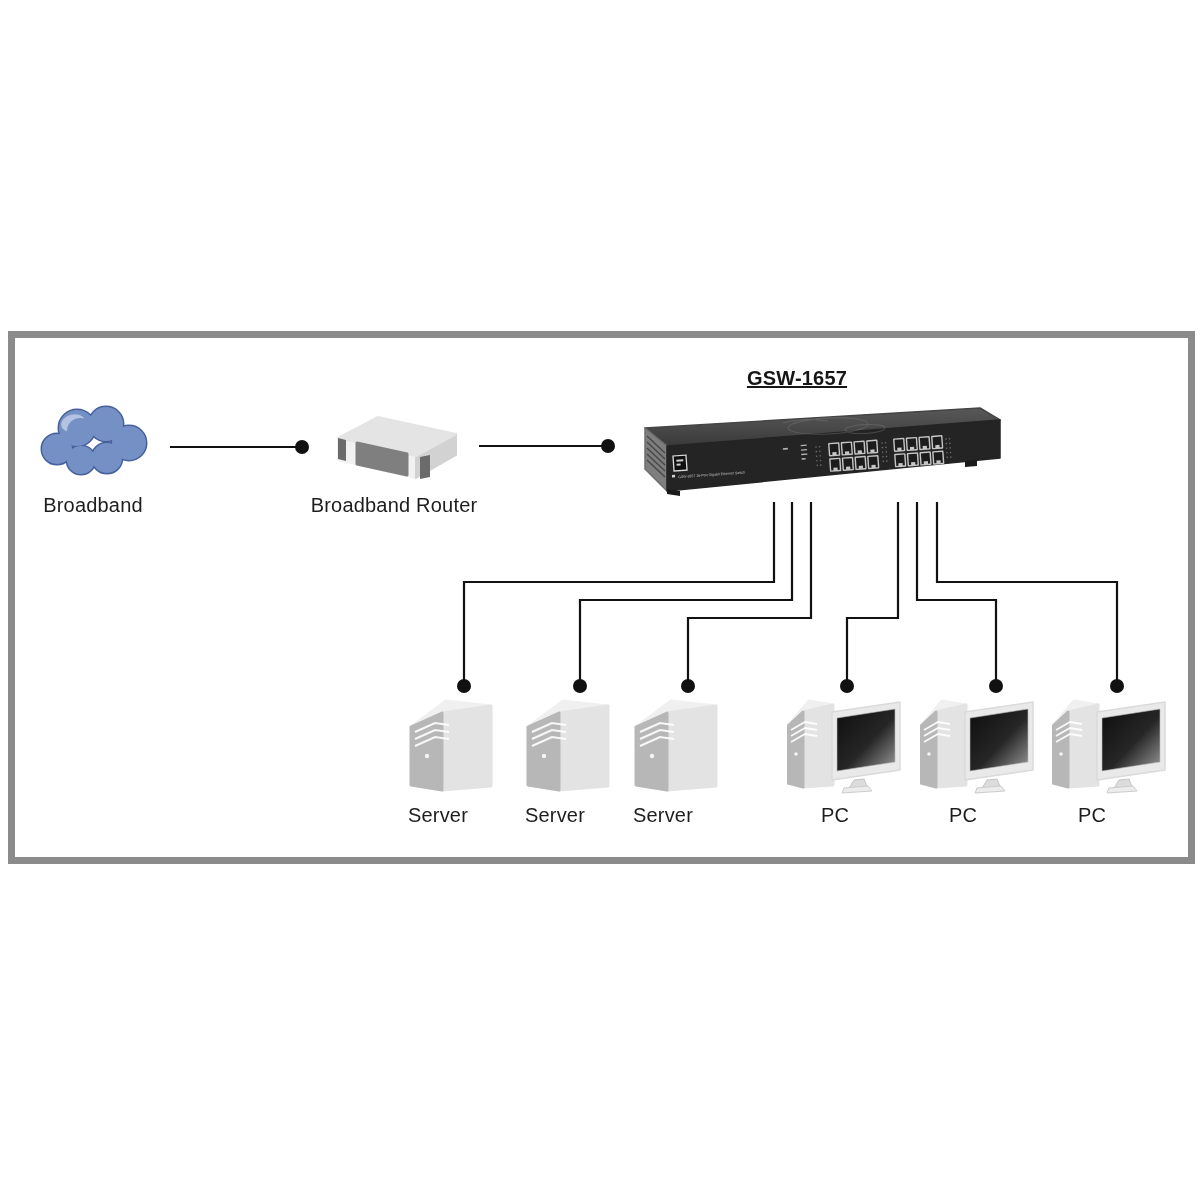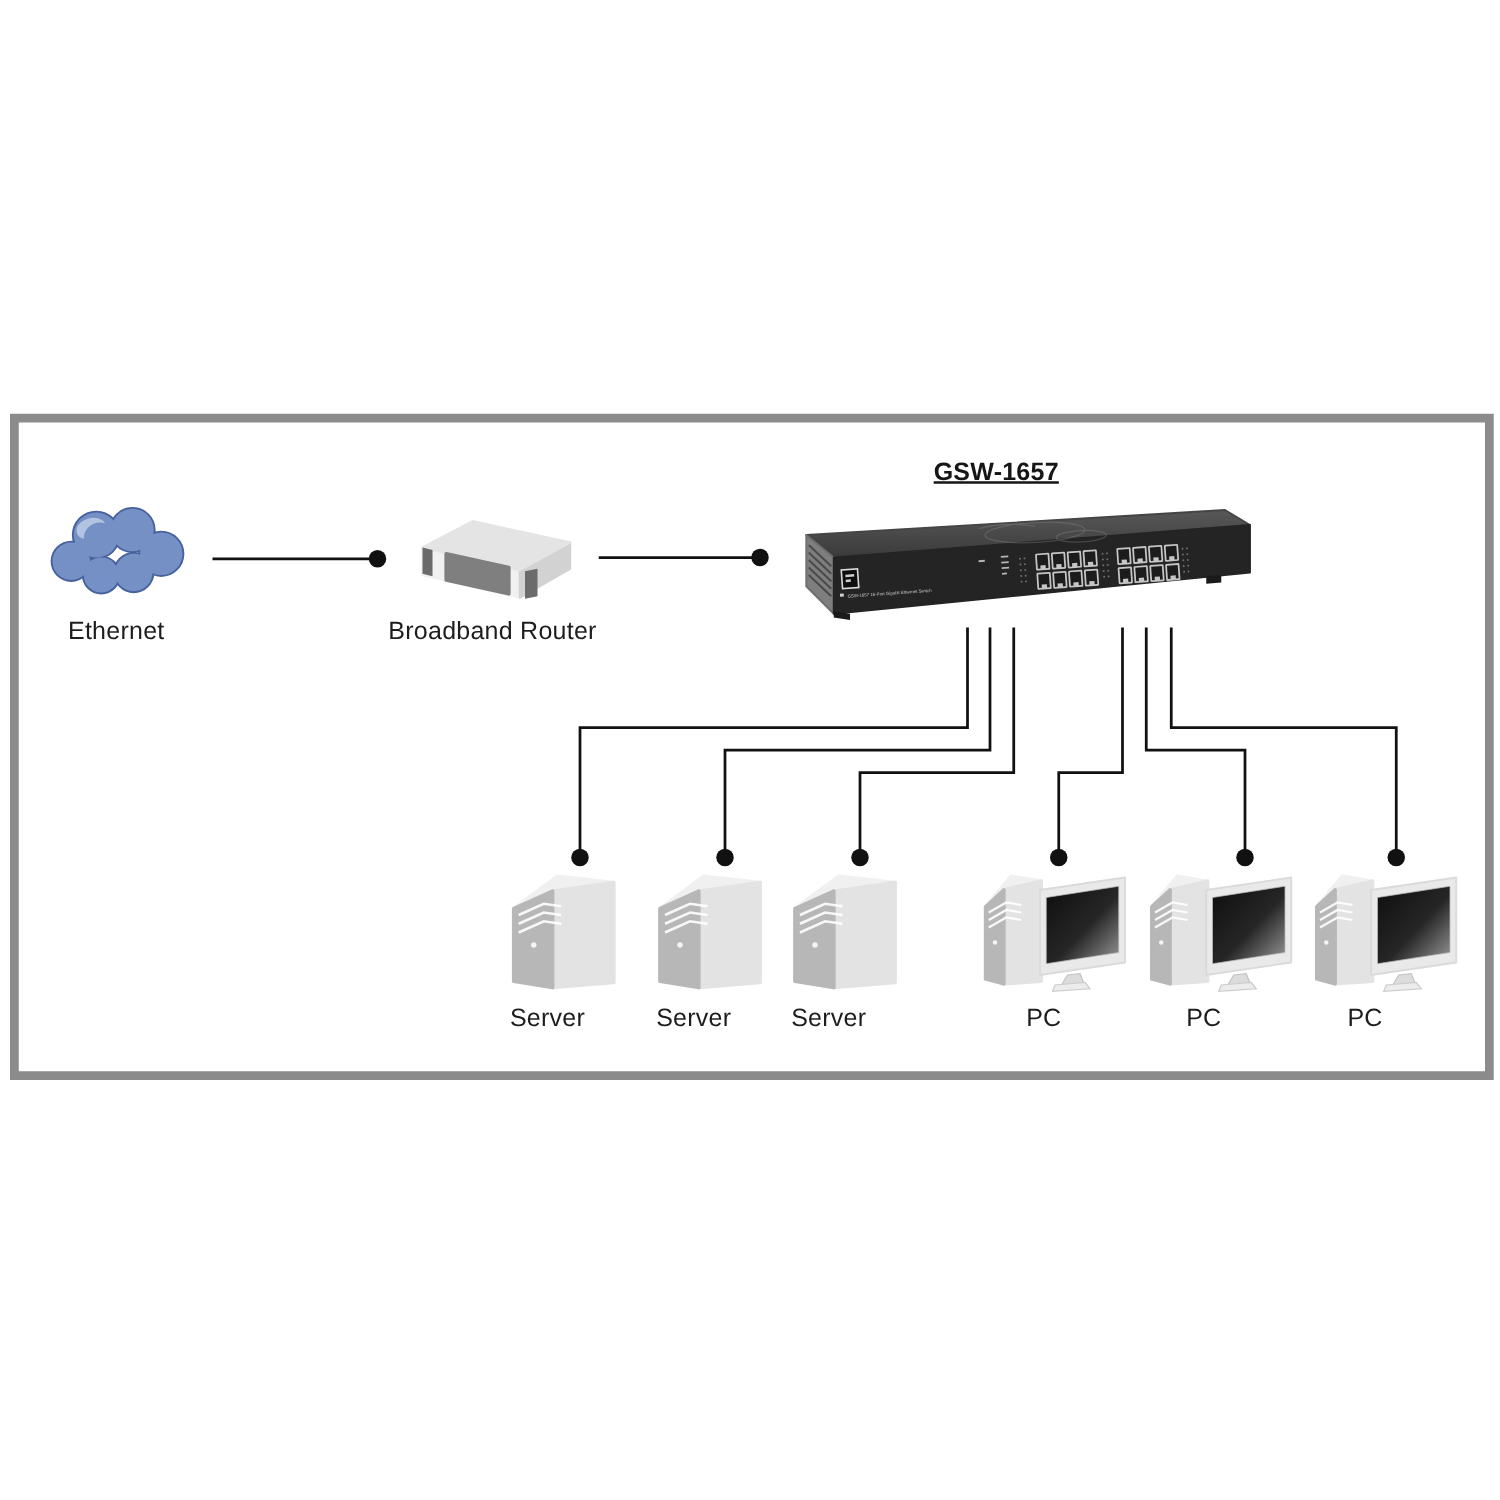--- a/index.html
+++ b/index.html
@@ -107,21 +107,21 @@
     <circle class="dot" cx="996" cy="686" r="7"></circle>
     <polyline class="cable" points="937,502 937,582 1117,582 1117,686"></polyline>
     <circle class="dot" cx="1117" cy="686" r="7"></circle>
   </svg>
 
   <div class="node" style="left:37px;top:401px;width:114px;height:80px;">
     <svg viewBox="0 0 114 80" width="114" height="80">
         <use href="#sym-cloud"></use>
       </svg>
   </div>
-  <div class="label" style="left:93px;top:494px;">Ethernet</div>
+  <div class="label" style="left:93px;top:494px;">Broadband</div>
 
   <div class="node" style="left:333px;top:412px;width:130px;height:72px;">
     <svg viewBox="0 0 130 72" width="130" height="72">
       <g stroke-linejoin="round">
         <polygon points="5,26 83,44 83,66 5,48" fill="#f1f1f1" stroke="#f1f1f1" stroke-width="2"></polygon>
         <polygon points="83,44 123,22 123,43 83,66" fill="#d2d2d2" stroke="#d2d2d2" stroke-width="2"></polygon>
         <polygon points="5,26 45,5 123,22 83,44" fill="#e4e4e4" stroke="#e4e4e4" stroke-width="2"></polygon>
       </g>
       <polygon points="24,31 74,42 74,63 24,52" fill="#7f7f7f" stroke="#7f7f7f" stroke-width="3" stroke-linejoin="round"></polygon>
       <polygon points="5,26 13,28 13,49 5,47" fill="#6b6b6b"></polygon>

